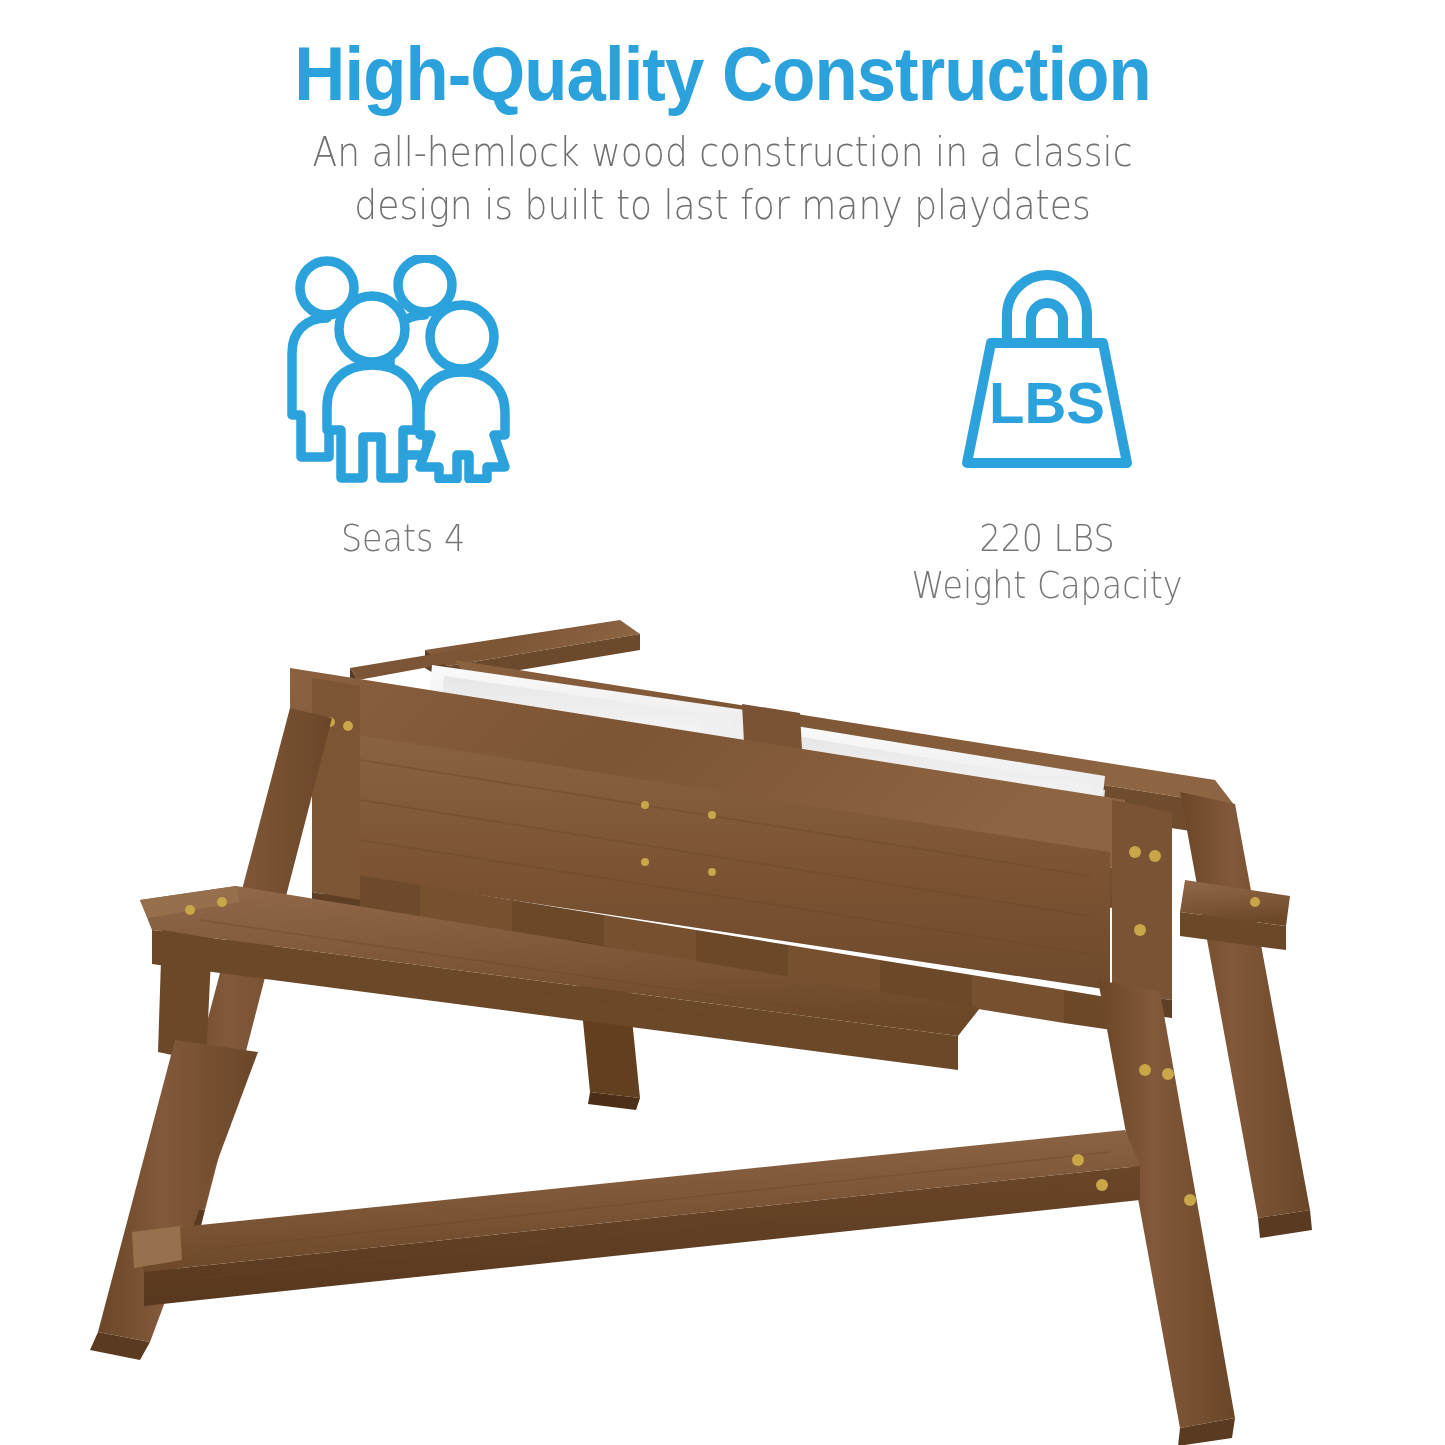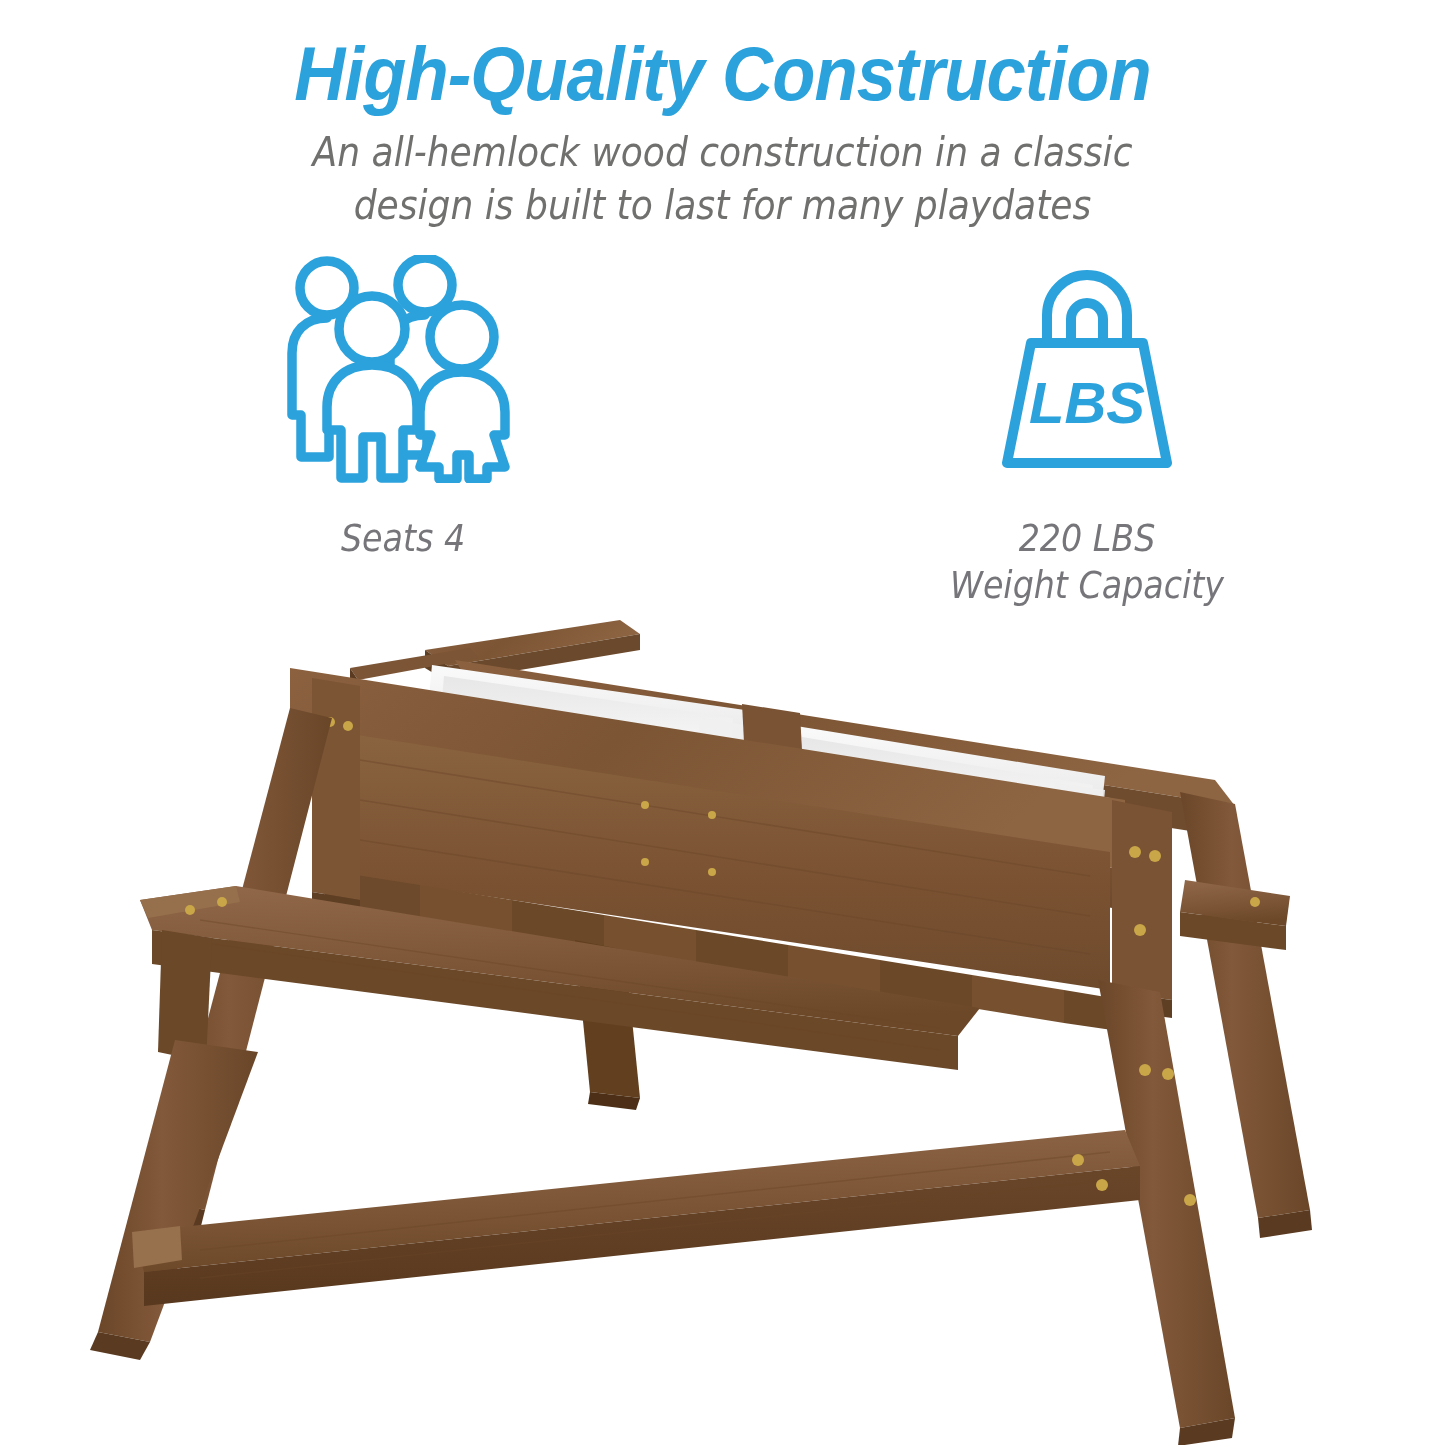--- a/index.html
+++ b/index.html
@@ -13,21 +13,20 @@
     font-family: "Liberation Sans", sans-serif;
     overflow: hidden;
     position: relative;
   }
 
   .page {
     position: relative;
     width: 1236px;
     height: 1445px;
     background: #ffffff;
-    font-style: italic;
   }
 
   
   .headline {
     position: absolute;
     top: 34px;
     left: 0;
     width: 1445px;
     text-align: center;
     font-family: "Liberation Sans Narrow", "Liberation Sans", sans-serif;
@@ -65,21 +64,21 @@
     width: 1445px;
     height: 360px;
   }
   .feature {
     position: absolute;
     top: 0;
     width: 430px;
     text-align: center;
   }
   .feature.left  { left: 188px; }
-  .feature.right { left: 872px; }
+  .feature.right { left: 832px; }
 
   .icon-wrap {
     height: 228px;
     display: flex;
     align-items: flex-end;
     justify-content: center;
   }
   .icon-wrap.bag { align-items: center; }
 
   .feature-caption {

